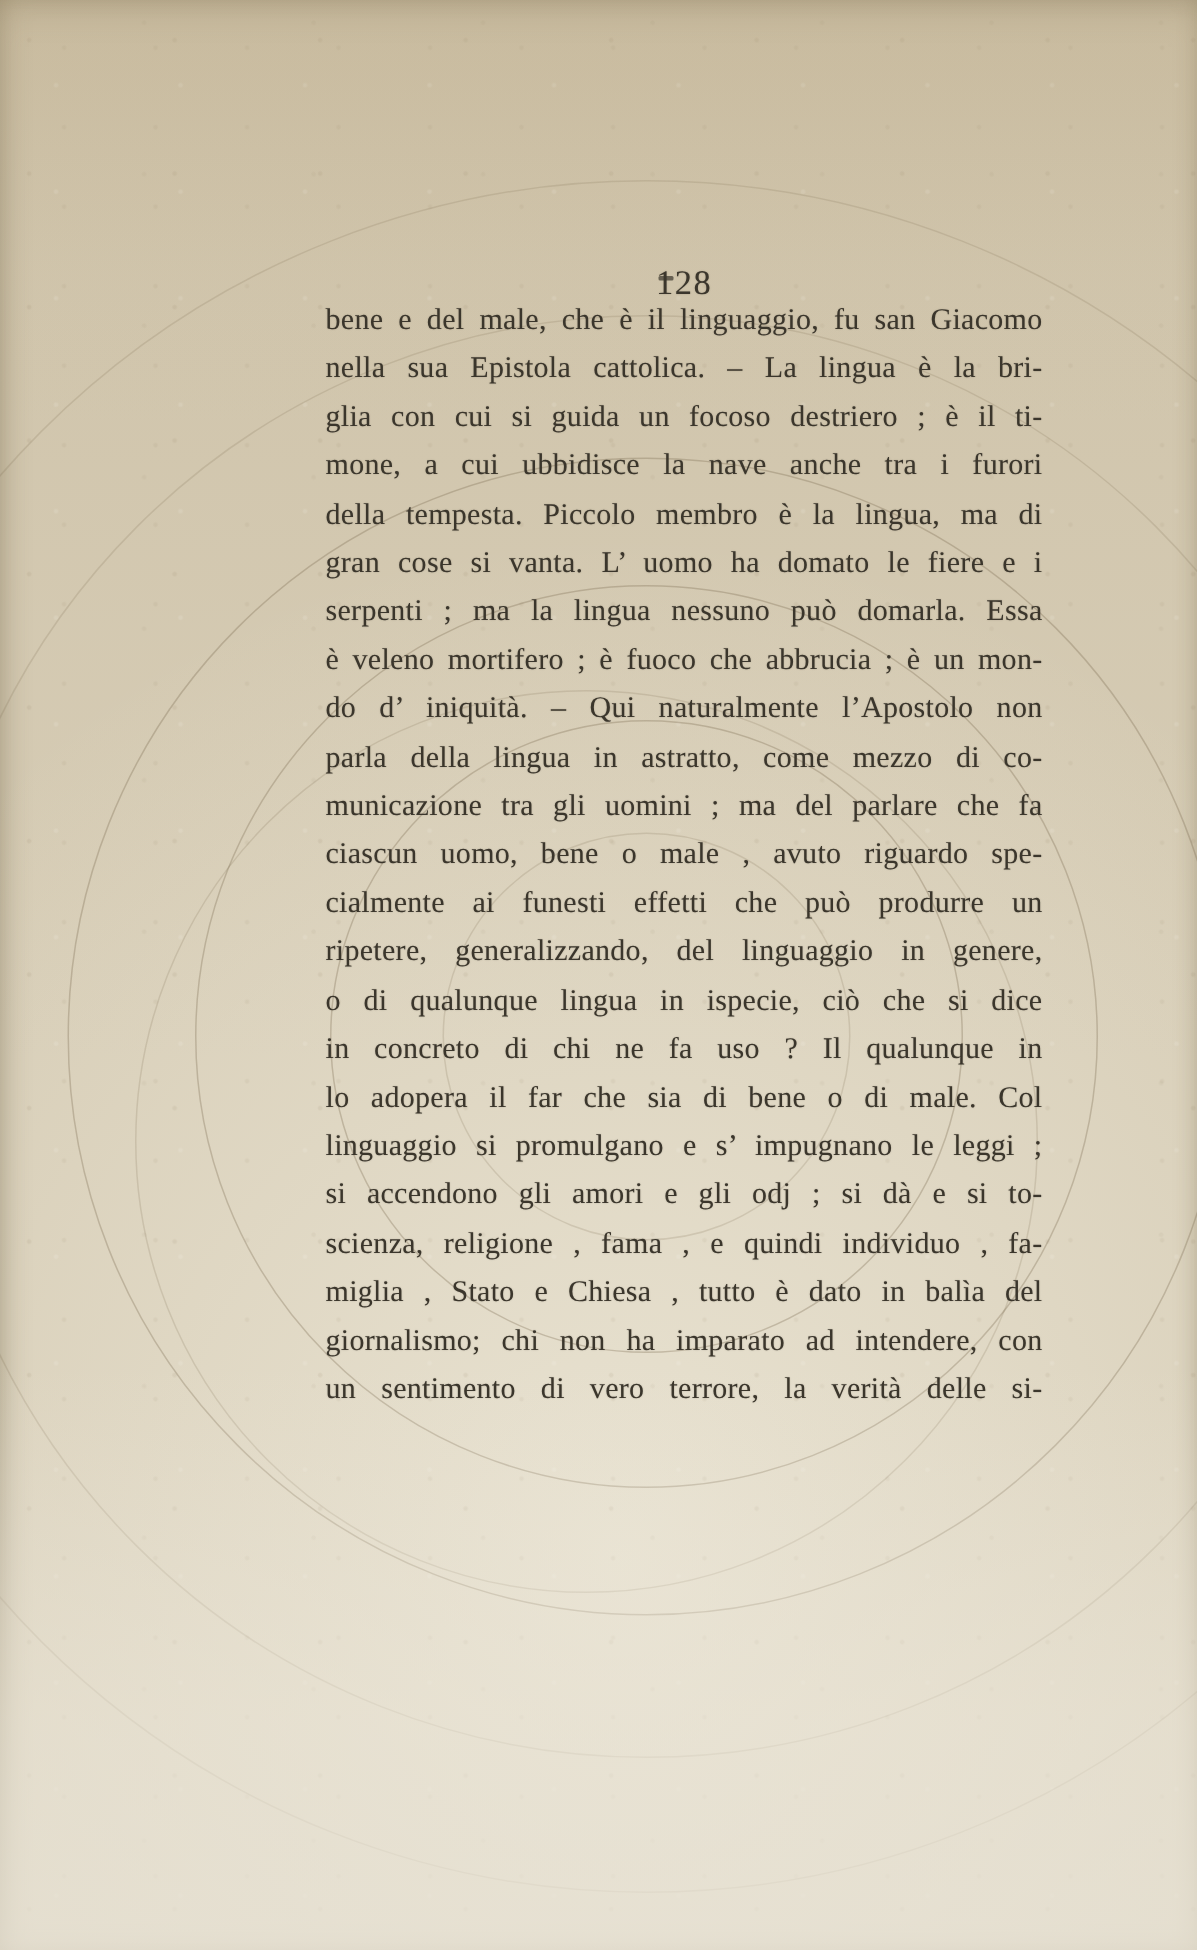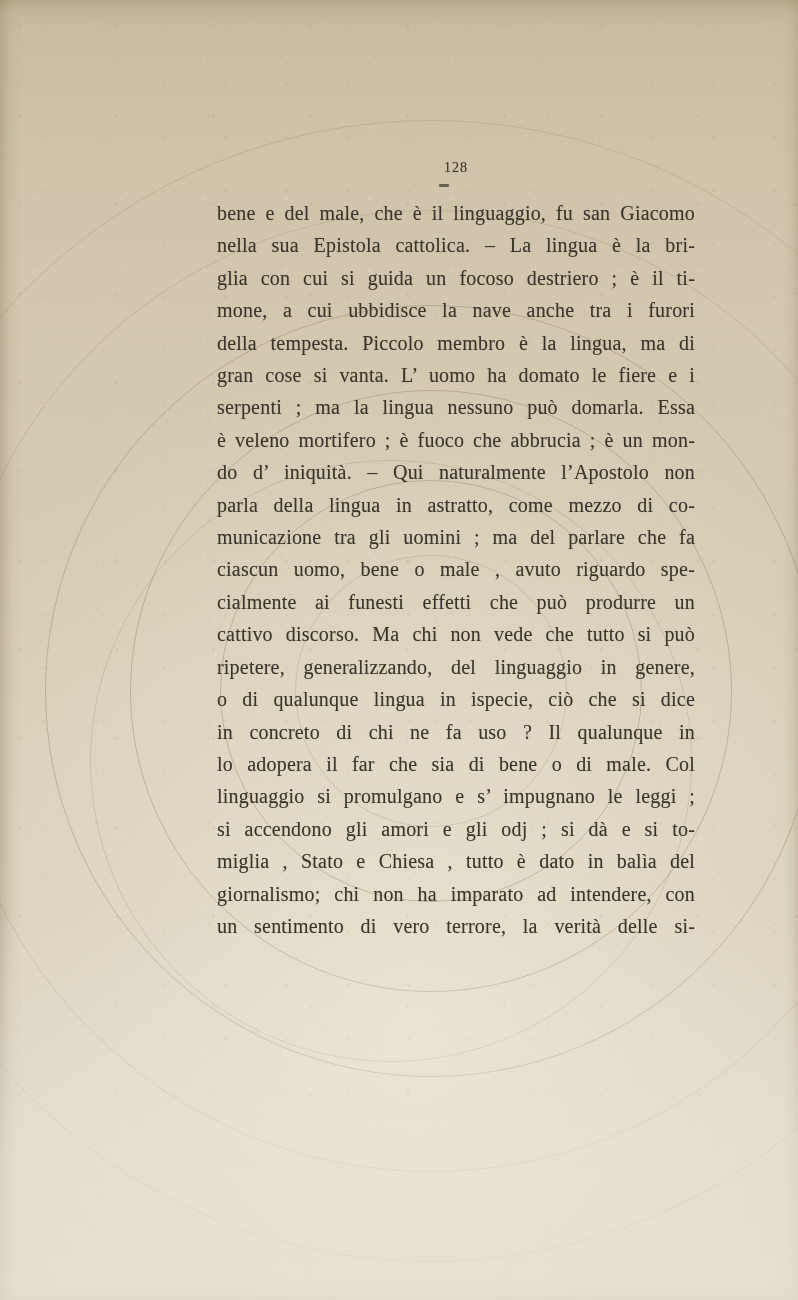--- a/index.html
+++ b/index.html
@@ -35,23 +35,23 @@
   }
   .ring.faint { border-color:rgba(116,101,72,0.18); }
   .vignette {
     position:absolute; inset:0; z-index:3; pointer-events:none;
     background:linear-gradient(180deg,
       rgba(196,180,147,0.20) 0%, rgba(196,180,147,0.07) 9%, rgba(196,180,147,0) 22%,
       rgba(234,229,216,0) 70%, rgba(234,229,216,0.55) 88%, rgba(232,227,214,0.75) 100%);
   }
   .page-number {
     position:absolute; z-index:5;
-    left:217px; top:160px; width:478px;
+    left:217px; top:176px; width:478px;
     text-align:center;
-    font-size:14px; letter-spacing:1px;
+    font-size:23px; letter-spacing:1px;
     text-shadow:0 0 1px rgba(59,54,44,0.35);
     font-family:Liberation Serif, serif;
   }
   .number-mark {
     position:absolute; z-index:5;
     left:439px; top:184px; width:10px; height:3px;
     background:rgba(59,54,44,0.70);
     border-radius:1px;
   }
   .text-block {
@@ -97,24 +97,24 @@
       <div class="line"><span class="seg it">mone, a cui ubbidisce la nave anche tra i furori</span></div>
       <div class="line"><span class="seg it">della tempesta. Piccolo membro è la lingua, ma di</span></div>
       <div class="line"><span class="seg it">gran cose si vanta. L’ uomo ha domato le fiere e i</span></div>
       <div class="line"><span class="seg it">serpenti ; ma la lingua nessuno può domarla. Essa</span></div>
       <div class="line"><span class="seg it">è veleno mortifero ; è fuoco che abbrucia ; è un mon-</span></div>
       <div class="line"><span class="seg it">do d’ iniquità.</span><span class="seg"> – Qui naturalmente l’Apostolo non</span></div>
       <div class="line"><span class="seg">parla della lingua in astratto, come mezzo di co-</span></div>
       <div class="line"><span class="seg">municazione tra gli uomini ; ma del parlare che fa</span></div>
       <div class="line"><span class="seg">ciascun uomo, bene o male , avuto riguardo spe-</span></div>
       <div class="line"><span class="seg">cialmente ai funesti effetti che può produrre un</span></div>
-      <div class="line"><span class="seg">cattivo discorso. Ma chi non vede che tutto si può</span></div>
       <div class="line"><span class="seg">ripetere, generalizzando, del linguaggio in genere,</span></div>
       <div class="line"><span class="seg">o di qualunque lingua in ispecie, ciò che si dice</span></div>
       <div class="line"><span class="seg">in concreto di chi ne fa uso ? Il qualunque in</span></div>
       <div class="line"><span class="seg">lo adopera il far che sia di bene o di male. Col</span></div>
       <div class="line"><span class="seg">linguaggio si promulgano e s’ impugnano le leggi ;</span></div>
       <div class="line"><span class="seg">si accendono gli amori e gli odj ; si dà e si to-</span></div>
+      <div class="line"><span class="seg">scienza, religione , fama , e quindi individuo , fa-</span></div>
       <div class="line"><span class="seg">miglia , Stato e Chiesa , tutto è dato in balìa del</span></div>
       <div class="line"><span class="seg">giornalismo; chi non ha imparato ad intendere, con</span></div>
       <div class="line"><span class="seg">un sentimento di vero terrore, la verità delle si-</span></div>
     </div>
 </div>
 
 </body></html>

